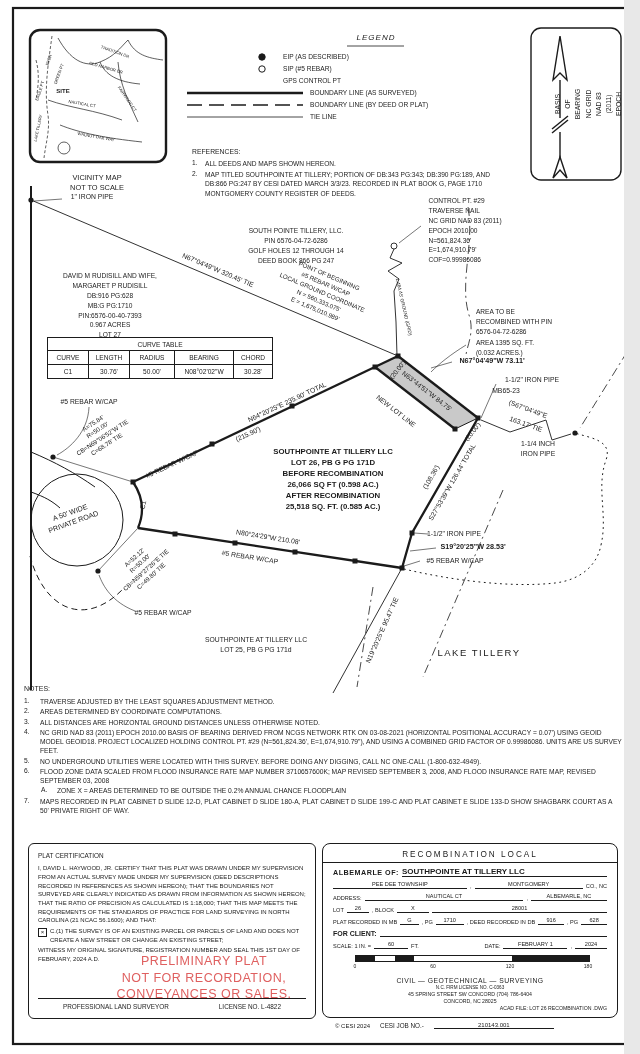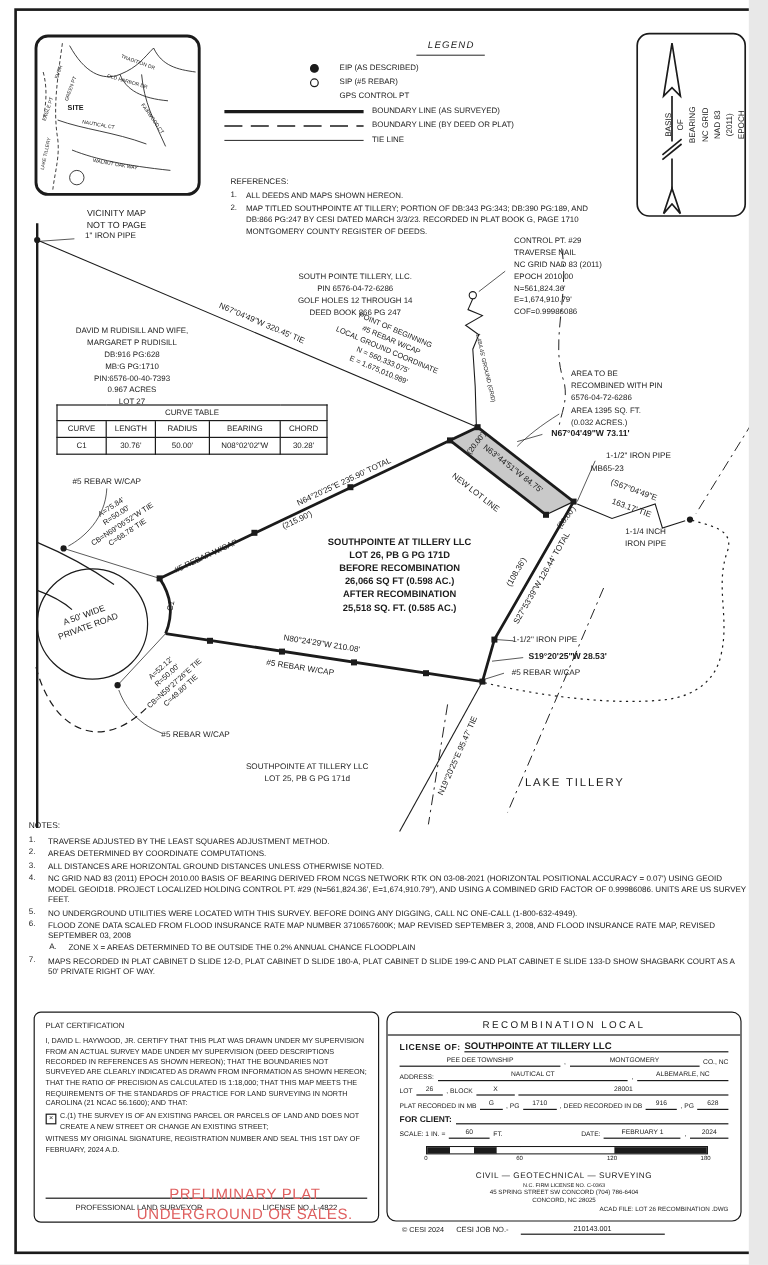--- a/index.html
+++ b/index.html
@@ -34,21 +34,21 @@
   .c0{width:40px}.c1{width:40px}.c2{width:44px}.c3{width:58px}.c4{width:38px}
   
   .cert-box{left:28px;top:843px;width:288px;height:176px;border:1.6px solid #1b1b1b;border-radius:6px;
       padding:7px 9px;box-sizing:border-box;display:flex;flex-direction:column;font-size:6px;line-height:1.45;}
   .cert-title{font-size:6.4px;margin-bottom:4px;}
   .cert-check{display:flex;margin-top:2px;}
   .chk{flex:none;width:7px;height:7px;border:0.9px solid #1b1b1b;font-size:6px;line-height:6px;text-align:center;margin-top:1px;}
   .cert-check-text{padding-left:3px;flex:1;}
   .cert-witness{margin-top:2px;}
   .cert-rule{margin-top:auto;border-top:1.2px solid #1b1b1b;display:flex;justify-content:space-around;padding-top:3px;font-size:6.4px;}
-  .stamp{position:absolute;left:88px;top:987px;width:232px;text-align:center;font-size:12.5px;
+  .stamp{position:absolute;left:88px;top:953px;width:232px;text-align:center;font-size:12.5px;
       line-height:1.32;letter-spacing:0.5px;z-index:5;}
   
   .tb{left:322px;top:843px;width:296px;height:175px;border:1.6px solid #1b1b1b;border-radius:8px;
       padding:3px 10px;box-sizing:border-box;font-size:6.2px;overflow:hidden;}
   .tb-h{text-align:center;font-size:8.2px;letter-spacing:2px;padding:3px 0;border-bottom:1.2px solid #1b1b1b;margin:0 -10px;}
   .tb-row{display:flex;align-items:flex-end;margin-top:4px;gap:3px;white-space:nowrap;}
   .fl{border-bottom:1px solid #1b1b1b;text-align:center;padding:0 3px;min-height:7px;}
   .grow{flex:1;}
   .prop-label{font-size:7.2px;font-weight:bold;letter-spacing:0.5px;}
   .prop-val{font-size:8px;font-weight:bold;border-bottom:1.4px solid #1b1b1b;}
@@ -309,21 +309,21 @@
       <div class="lbl" style="left: 143px; top: 567px; font-size: 6.2px; line-height: 1.35; transform: translate(-50%, -50%) rotate(-42deg);">A=52.12'
 R=50.00'
 CB=N59°27'26"E TIE
 C=49.80' TIE</div>
       <div class="lbl" style="left: 163px; top: 613px; font-size: 6.8px; transform: translate(-50%, -50%) rotate(0deg);">#5 REBAR W/CAP</div>
       <div class="lbl" style="left: 256px; top: 645px; font-size: 6.8px; line-height: 1.5; transform: translate(-50%, -50%) rotate(0deg);">SOUTHPOINTE AT TILLERY LLC
 LOT 25, PB G PG 171d</div>
       <div class="lbl" style="left: 382px; top: 630px; font-size: 6.8px; transform: translate(-50%, -50%) rotate(-66deg);">N19°20'25"E  95.47' TIE</div>
       <div class="lbl" style="left: 479px; top: 653px; font-size: 9.5px; letter-spacing: 1.5px; transform: translate(-50%, -50%) rotate(0deg);">LAKE TILLERY</div>
       <div class="lbl" style="left: 97px; top: 183px; font-size: 7.4px; line-height: 1.35; transform: translate(-50%, -50%) rotate(0deg);">VICINITY MAP
-NOT TO PAGE</div>
+NOT TO SCALE</div>
       <div class="lbl" style="left: 49px; top: 60px; font-size: 4.2px; transform: translate(-50%, -50%) rotate(-70deg);">EVER</div>
       <div class="lbl" style="left: 59px; top: 74px; font-size: 4.2px; transform: translate(-50%, -50%) rotate(-70deg);">GREEN PT</div>
       <div class="lbl" style="left: 115px; top: 52px; font-size: 4.2px; transform: translate(-50%, -50%) rotate(20deg);">TRADITION DR</div>
       <div class="lbl" style="left: 106px; top: 68px; font-size: 4.2px; transform: translate(-50%, -50%) rotate(16deg);">OLD HARBOR DR</div>
       <div class="lbl" style="left: 40px; top: 91px; font-size: 4.2px; transform: translate(-50%, -50%) rotate(-72deg);">EAGLE PT</div>
       <div class="lbl b" style="left: 63px; top: 91px; font-size: 6px; transform: translate(-50%, -50%) rotate(0deg);">SITE</div>
       <div class="lbl" style="left: 82px; top: 104px; font-size: 4.2px; transform: translate(-50%, -50%) rotate(10deg);">NAUTICAL CT</div>
       <div class="lbl" style="left: 127px; top: 99px; font-size: 4.2px; transform: translate(-50%, -50%) rotate(55deg);">FAIRWOOD CT</div>
       <div class="lbl" style="left: 38px; top: 128px; font-size: 4px; transform: translate(-50%, -50%) rotate(-78deg);">LAKE TILLERY</div>
       <div class="lbl" style="left: 96px; top: 137px; font-size: 4.2px; transform: translate(-50%, -50%) rotate(10deg);">WALNUT OAK WAY</div>
@@ -374,27 +374,28 @@
       <span class="cert-check-text">C.(1) THE SURVEY IS OF AN EXISTING PARCEL OR PARCELS OF LAND AND DOES NOT CREATE A NEW STREET OR CHANGE AN EXISTING STREET;</span>
     </div>
     <div class="cert-witness">WITNESS MY ORIGINAL SIGNATURE, REGISTRATION NUMBER AND SEAL THIS 1ST DAY OF FEBRUARY, 2024 A.D.</div>
     <div class="cert-rule">
       <span>PROFESSIONAL LAND SURVEYOR</span>
       <span>LICENSE NO. L-4822</span>
     </div>
   </div>
   <div class="stamp" id="stamp" style="color: rgb(223, 96, 96);">
     <div>PRELIMINARY PLAT</div>
-    <div>UNDERGROUND OR SALES.</div>
+    <div>NOT FOR RECORDATION,</div>
+    <div>CONVEYANCES OR SALES.</div>
   </div>
 
   <div class="abs tb">
     <div class="tb-h">RECOMBINATION LOCAL</div>
     <div class="tb-row">
-      <span class="prop-label">LICENSE OF:</span>
+      <span class="prop-label">ALBEMARLE OF:</span>
       <span class="prop-val grow">SOUTHPOINTE AT TILLERY LLC</span>
     </div>
     <div class="tb-row small-row">
       <span class="fl" style="flex:1.5">PEE DEE TOWNSHIP</span>
       <span>,</span>
       <span class="fl" style="flex:1.2">MONTGOMERY</span>
       <span>CO., NC</span>
     </div>
     <div class="tb-row small-row">
       <span>ADDRESS:</span>

